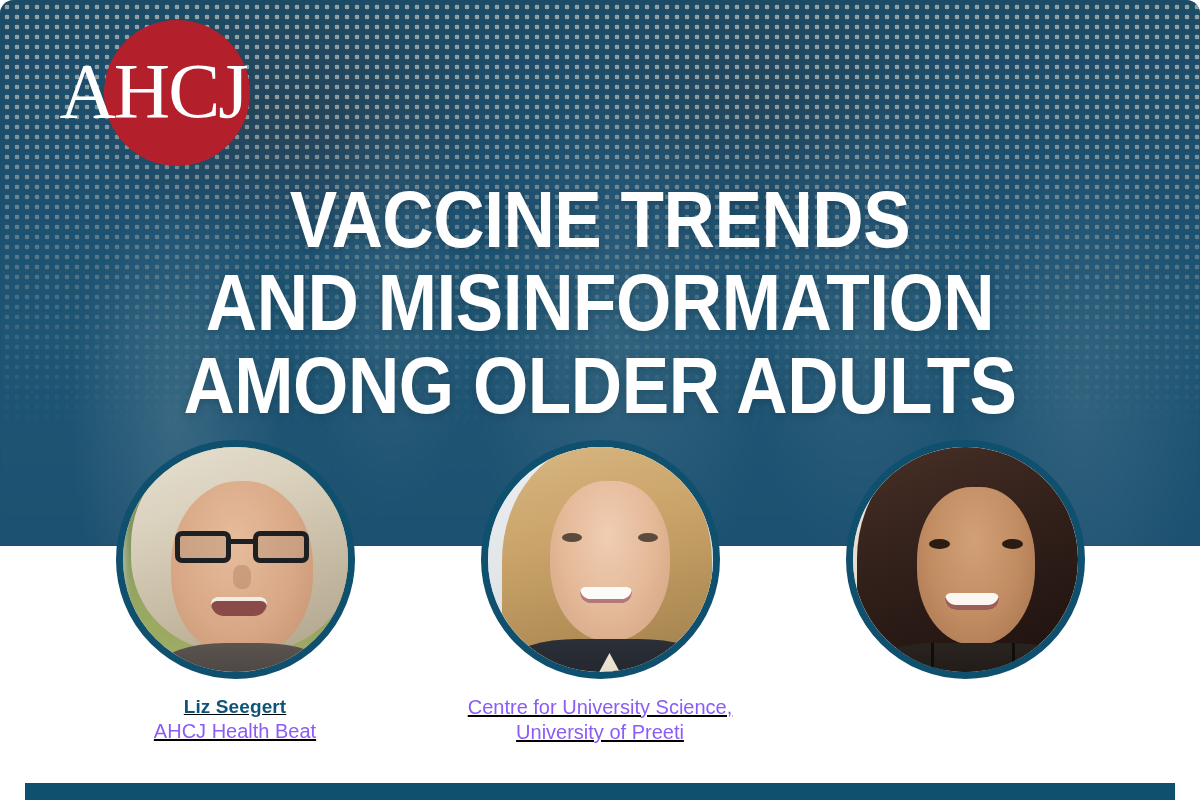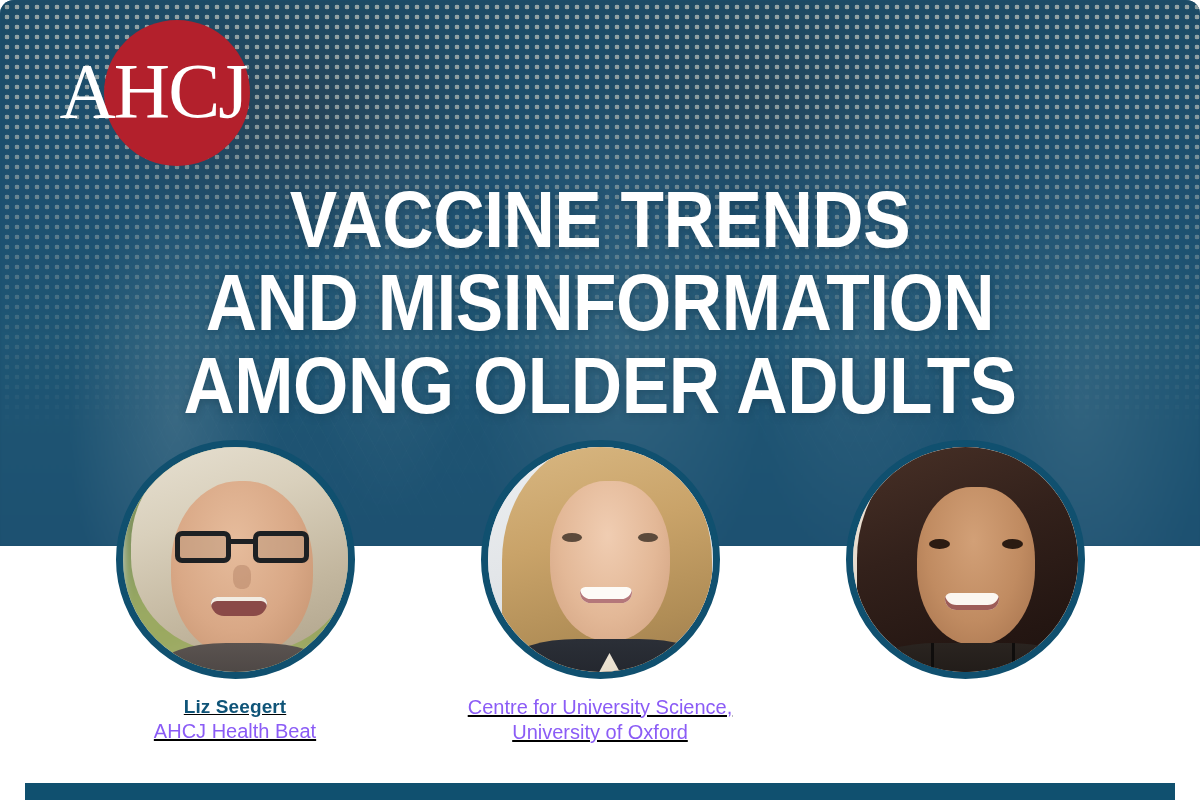--- a/index.html
+++ b/index.html
@@ -383,21 +383,21 @@
             <i class="l"></i>
               <i class="r"></i>
           </div>
           <div class="mouth"></div>
           <div class="face-torso"></div>
           <div class="collar"></div>
         </div>
       </div>
       <div class="caption">
         <div class="sp-role">Centre for University Science,</div>
-        <div class="sp-role">University of Oxford</div>
+        <div class="sp-role">University of Preeti</div>
       </div>
     </div>
 
     <div class="speaker">
       <div class="avatar s3">
         <div class="scene">
           <div class="face-bg"></div>
           <div class="face-hair"></div>
           <div class="face-skin"></div>
           <div class="eyes">

